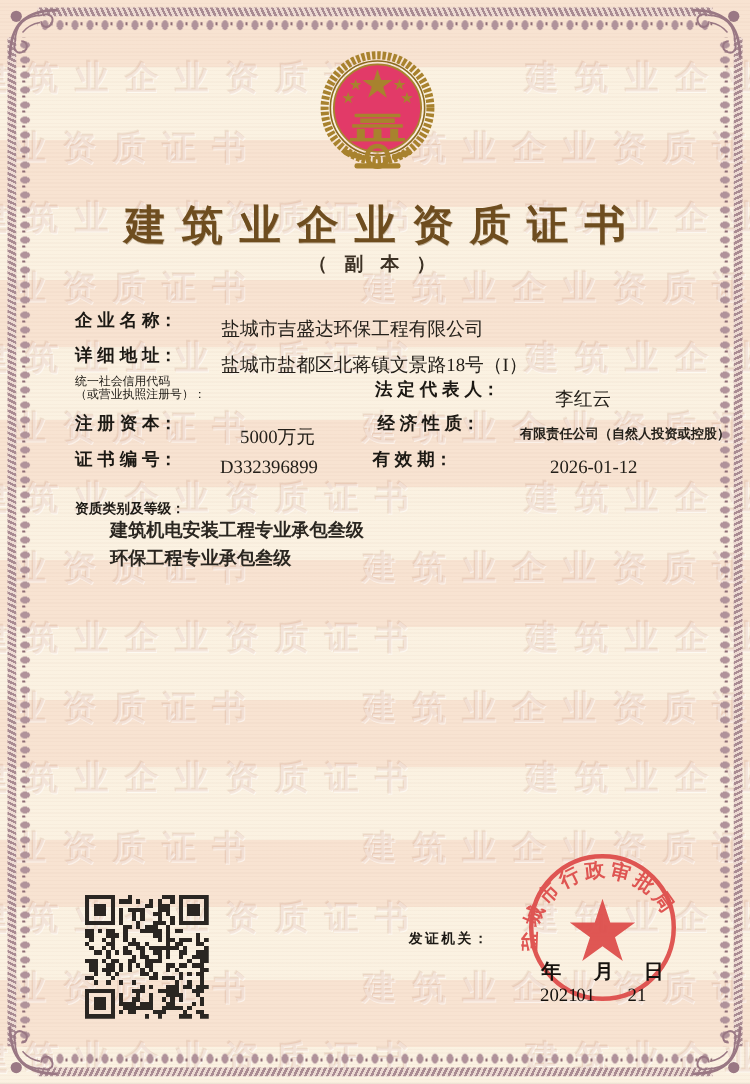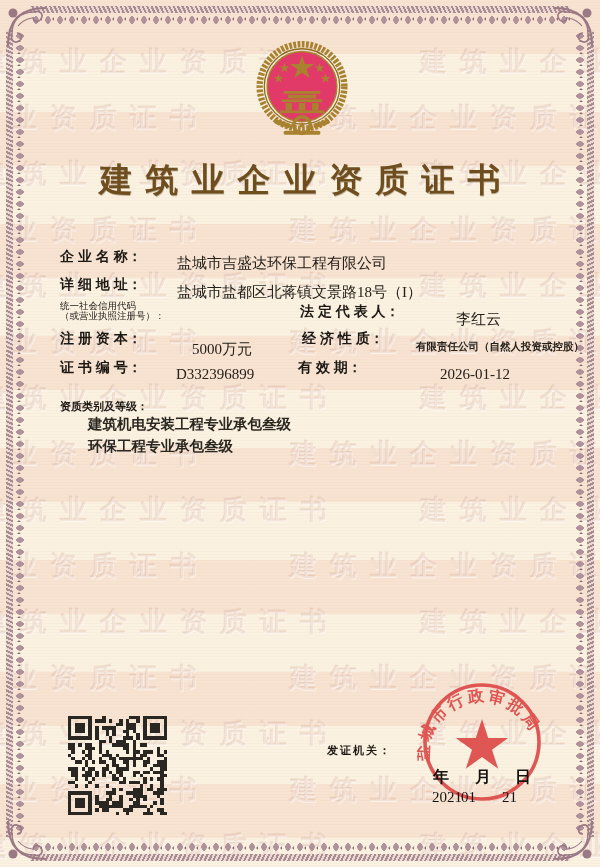--- a/index.html
+++ b/index.html
@@ -155,31 +155,32 @@
     <g fill="#a8822e">
       <circle cx="50" cy="92" r="9" fill="none" stroke="#a8822e" stroke-width="4"></circle>
       <circle cx="50" cy="92" r="2.6"></circle>
       <rect x="20" y="88" width="18" height="5" rx="2" transform="rotate(18 29 90)"></rect>
       <rect x="62" y="88" width="18" height="5" rx="2" transform="rotate(-18 71 90)"></rect>
       <rect x="30" y="98" width="40" height="4.5" rx="2"></rect>
     </g>
   </svg>
 
   <div id="title" class="abs">建筑业企业资质证书</div>
+  <div id="subtitle" class="abs">（ 副 本 ）</div>
 
   <div class="abs lbl" style="left:60px;top:248px;">企 业 名 称：</div>
   <div class="abs val" style="left:177px;top:254px;">盐城市吉盛达环保工程有限公司</div>
 
   <div class="abs lbl" style="left:60px;top:276px;">详 细 地 址：</div>
   <div class="abs val" style="left:177px;top:283px;">盐城市盐都区北蒋镇文景路18号（I）</div>
 
   <div class="abs lbl-sm" style="left:60px;top:301px;">统一社会信用代码</div>
   <div class="abs lbl-sm" style="left:60px;top:311px;">（或营业执照注册号）：</div>
   <div class="abs lbl" style="left:300px;top:303px;">法 定 代 表 人：</div>
-  <div class="abs val" style="left:456px;top:310px;font-family:Liberation Serif, serif;">李红云</div>
+  <div class="abs val" style="left:444px;top:310px;font-family:Liberation Serif, serif;">李红云</div>
 
   <div class="abs lbl" style="left:60px;top:330px;">注 册 资 本：</div>
   <div class="abs val" style="left:177px;top:340px;margin-left:15px;">5000万元</div>
   <div class="abs lbl" style="left:302px;top:330px;">经 济 性 质：</div>
   <div class="abs val val-sm" style="left:416px;top:340px;">有限责任公司（自然人投资或控股）</div>
 
   <div class="abs lbl" style="left:60px;top:359px;">证 书 编 号：</div>
   <div class="abs val" style="left:176px;top:366px;">D332396899</div>
   <div class="abs lbl" style="left:298px;top:359px;">有  效  期：</div>
   <div class="abs val" style="left:416px;top:366px;margin-left:24px;">2026-01-12</div>

